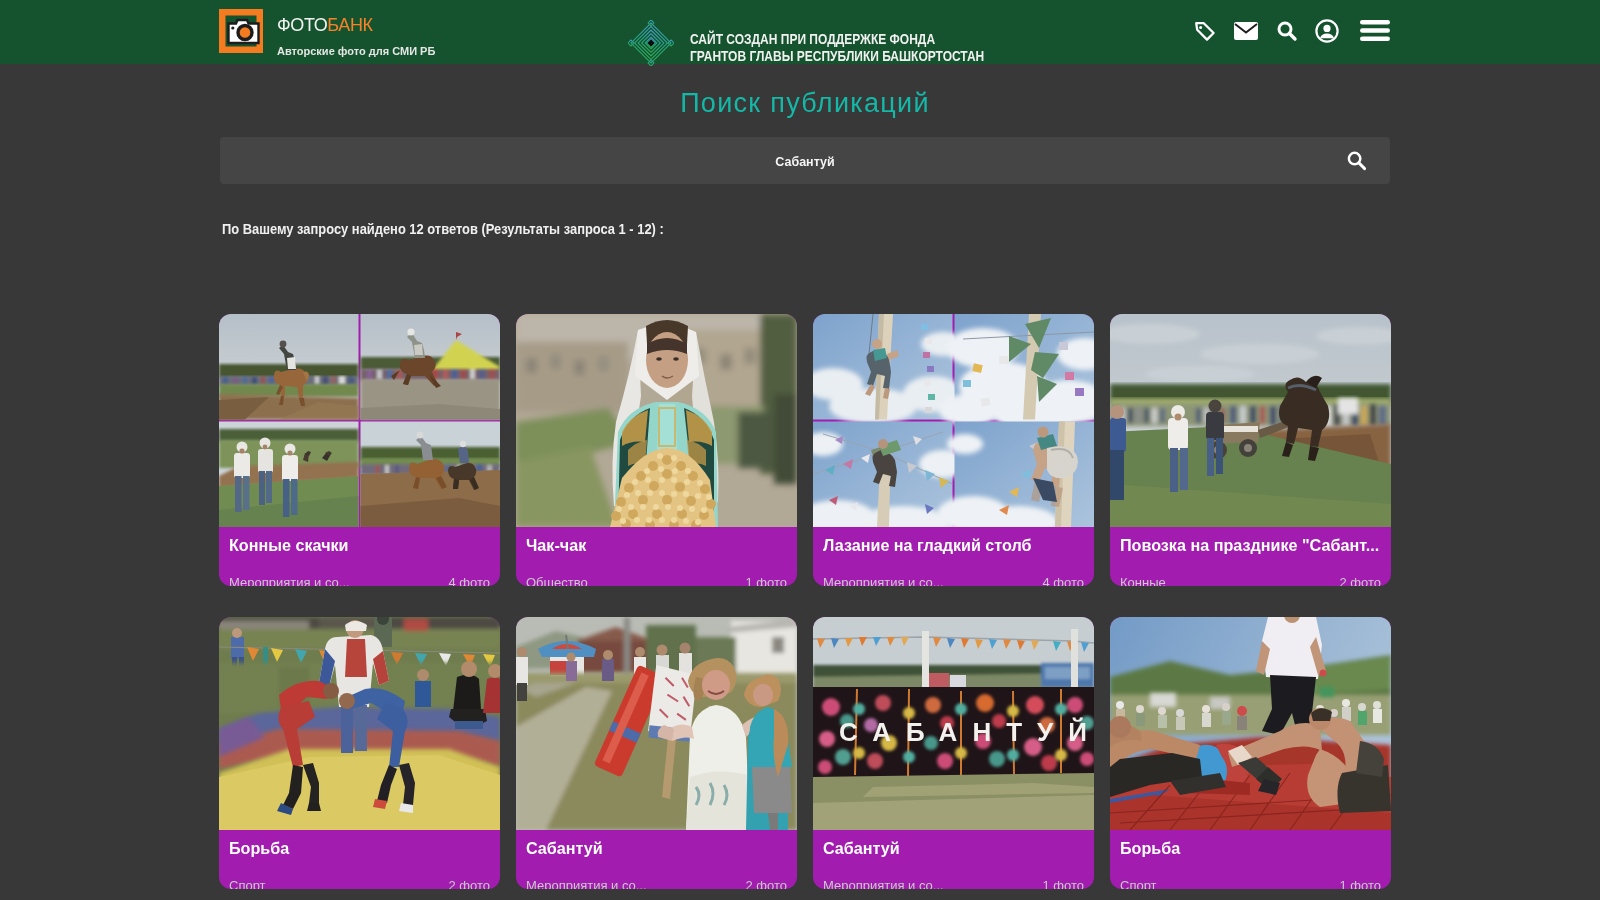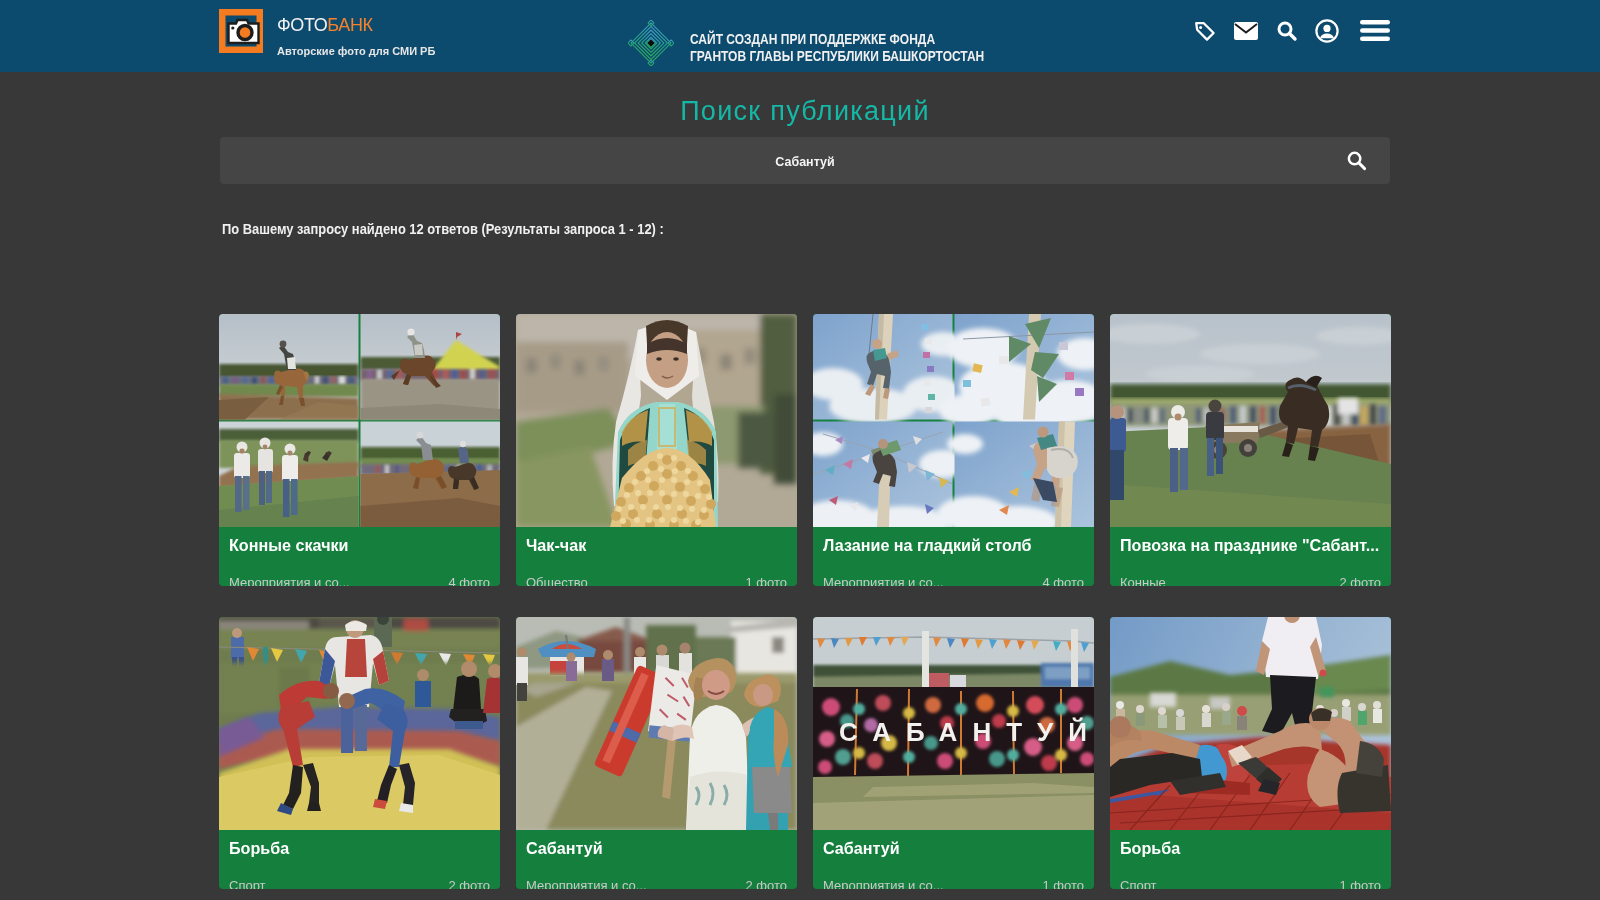--- a/index.html
+++ b/index.html
@@ -1,31 +1,31 @@
 <!DOCTYPE html>
 <html lang="ru"><head>
 <meta charset="utf-8">
 <style>
 html,body{margin:0;padding:0;background:#383838;font-family:"Liberation Sans",sans-serif;width:1600px;height:900px;overflow:hidden}
-header{height:72px;background:#0c4a6e;position:relative}
+header{height:64px;background:#14532d;position:relative}
 .logo{position:absolute;left:219px;top:9px}
 .brand{position:absolute;left:277px;top:16px;line-height:1}
 .brand .big{font-size:18px;letter-spacing:-0.4px;color:#f2f2f2;font-weight:400}
 .brand .big b{color:#f8822a;font-weight:400}
 .brand .sub{font-size:11px;font-weight:700;color:#e6e6e6;margin-top:12px}
 .mid{position:absolute;left:628px;top:20px;display:flex;align-items:center}
 .midtxt{margin-left:16px;margin-top:8px;font-size:15px;font-weight:700;color:#f0f0f0;line-height:17px;transform:scaleX(0.8);transform-origin:left top}
 .hicons{position:absolute;top:0;height:61px;display:flex;align-items:center}
 h1{font-weight:400;color:#14b8a6;font-size:27px;letter-spacing:1.3px;text-align:center;margin:0;padding:24px 0 0 10px;height:52px}
 .sbox{position:absolute;left:220px;top:137px;width:1170px;height:47px;background:#454545;border-radius:4px}
 .sbox .q{position:absolute;left:0;right:0;top:18px;text-align:center;font-size:12.5px;font-weight:700;color:#f5f5f5}
 .sbox svg{position:absolute;right:23px;top:13px}
 .results{position:absolute;left:222px;top:220px;font-size:15px;font-weight:700;color:#f0f0f0;transform:scaleX(0.86);transform-origin:left top}
 .grid{position:absolute;left:219px;top:314px;width:1172px}
-.card{position:absolute;width:281px;border-radius:4px;overflow:hidden;background:#15803d}
+.card{position:absolute;width:281px;border-radius:12px;overflow:hidden;background:#a21caf}
 .card svg.ph{display:block;width:281px;height:213px;filter:saturate(0.9)}
 .label{height:59px;padding:9px 10px 0 10px;box-sizing:border-box}
 .t{font-size:17px;font-weight:700;color:#fff;white-space:nowrap;transform:scaleX(0.95);transform-origin:left top}
 .meta{display:flex;justify-content:space-between;margin-top:19px;font-size:13px;color:#c9c9c9}
 .r1{top:0}.r2{top:303px}
 .c1{left:0}.c2{left:297px}.c3{left:594px}.c4{left:891px}
 </style>
 </head>
 <body>
 <header>

